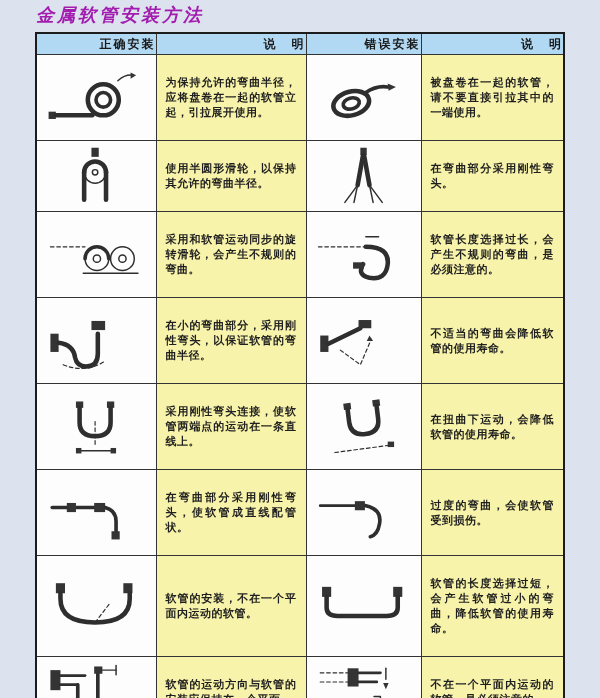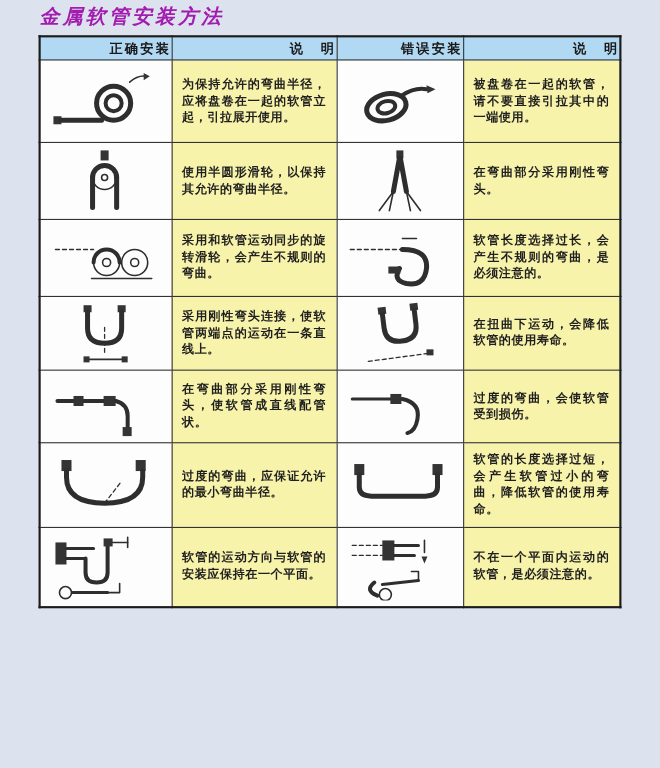--- a/index.html
+++ b/index.html
@@ -41,21 +41,21 @@
     color:#1a1a1a;
     text-align:right;
   }
   td.fig-cell{ background:var(--figure-bg,#fdfdfd); text-align:center; }
   td.desc-cell{
     background:var(--desc-bg,#f8f3aa);
     font-size:11px;
     font-weight:bold;
     line-height:15px;
     letter-spacing:0.5px;
-    padding:8px 9px;
+    padding:20px 9px;
     text-align:justify;
   }
   tr.r1{height:75px;} tr.r2{height:70px;} tr.r3{height:70px;}
   tr.r4{height:68px;} tr.r5{height:68px;} tr.r6{height:67px;}
   tr.r7{height:66px;} tr.r8{height:68px;} tr.r9{height:72px;}
   svg.fig{width:106px;height:62px;display:block;margin:0 auto;}
   .fig *{stroke:#2e2e2e;fill:none;stroke-linecap:round;stroke-linejoin:round;}
   .fig .fill{fill:#343434;stroke:none;}
   .fig .h{stroke-width:5;}
   .fig .h4{stroke-width:4;}
@@ -153,20 +153,41 @@
         <svg class="fig" viewBox="0 0 112 68">
           <line class="d" x1="6" y1="25" x2="56" y2="25"></line>
           <line class="t" x1="58" y1="14" x2="72" y2="14"></line>
           <path class="h" d="M58 25 q26 0 24 19 q-2 18 -20 15 q-14 -3 -7 -15"></path>
           <rect class="fill" x="44" y="42" width="12" height="7"></rect>
         </svg>
       </td>
       <td class="desc-cell">软管长度选择过长，会产生不规则的弯曲，是必须注意的。</td>
     </tr>
 
+    <tr class="r4">
+      <td class="fig-cell">
+        <svg class="fig" viewBox="0 0 112 68">
+          <rect class="fill" x="6" y="26" width="9" height="20"></rect>
+          <path class="h" d="M15 36 q16 2 18 16 q2 10 12 10 q13 0 13 -14 V26"></path>
+          <rect class="fill" x="51" y="12" width="15" height="10"></rect>
+          <path class="d" d="M20 60 q24 10 46 -4"></path>
+        </svg>
+      </td>
+      <td class="desc-cell">在小的弯曲部分，采用刚性弯头，以保证软管的弯曲半径。</td>
+      <td class="fig-cell">
+        <svg class="fig" viewBox="0 0 112 68">
+          <rect class="fill" x="8" y="28" width="9" height="18"></rect>
+          <path class="h" d="M17 37 L52 20"></path>
+          <rect class="fill" x="50" y="11" width="14" height="9"></rect>
+          <path class="d" d="M30 44 L52 60 L64 32"></path>
+          <path class="fill" d="M62 28 l4 6 l-7 0 z"></path>
+        </svg>
+      </td>
+      <td class="desc-cell">不适当的弯曲会降低软管的使用寿命。</td>
+    </tr>
 
 
     <tr class="r6">
       <td class="fig-cell">
         <svg class="fig" viewBox="0 0 112 68">
           <rect class="fill" x="34" y="6" width="8" height="7"></rect>
           <rect class="fill" x="68" y="6" width="8" height="7"></rect>
           <path class="h" d="M38 13 v16 q0 15 17 15 q17 0 17 -15 V13"></path>
           <line class="d" x1="55" y1="28" x2="55" y2="55"></line>
           <rect class="fill" x="34" y="57" width="6" height="6"></rect>
@@ -212,21 +233,21 @@
 
     <tr class="r8">
       <td class="fig-cell">
         <svg class="fig" viewBox="0 0 112 68">
           <rect class="fill" x="12" y="9" width="10" height="11"></rect>
           <rect class="fill" x="86" y="9" width="10" height="11"></rect>
           <path class="h" d="M17 20 v6 q0 26 38 26 q38 0 38 -26 v-6"></path>
           <line class="d" x1="55" y1="52" x2="72" y2="30"></line>
         </svg>
       </td>
-      <td class="desc-cell">过度的弯曲，应保证允许的最小弯曲半径。</td>
+      <td class="desc-cell">软管的安装，不在一个平面内运动的软管。</td>
       <td class="fig-cell">
         <svg class="fig" viewBox="0 0 112 68">
           <rect class="fill" x="10" y="13" width="10" height="11"></rect>
           <rect class="fill" x="88" y="13" width="10" height="11"></rect>
           <path class="h" d="M15 24 v12 q0 9 12 9 h54 q12 0 12 -9 V24"></path>
         </svg>
       </td>
       <td class="desc-cell">软管的长度选择过短，会产生软管过小的弯曲，降低软管的使用寿命。</td>
     </tr>
 

